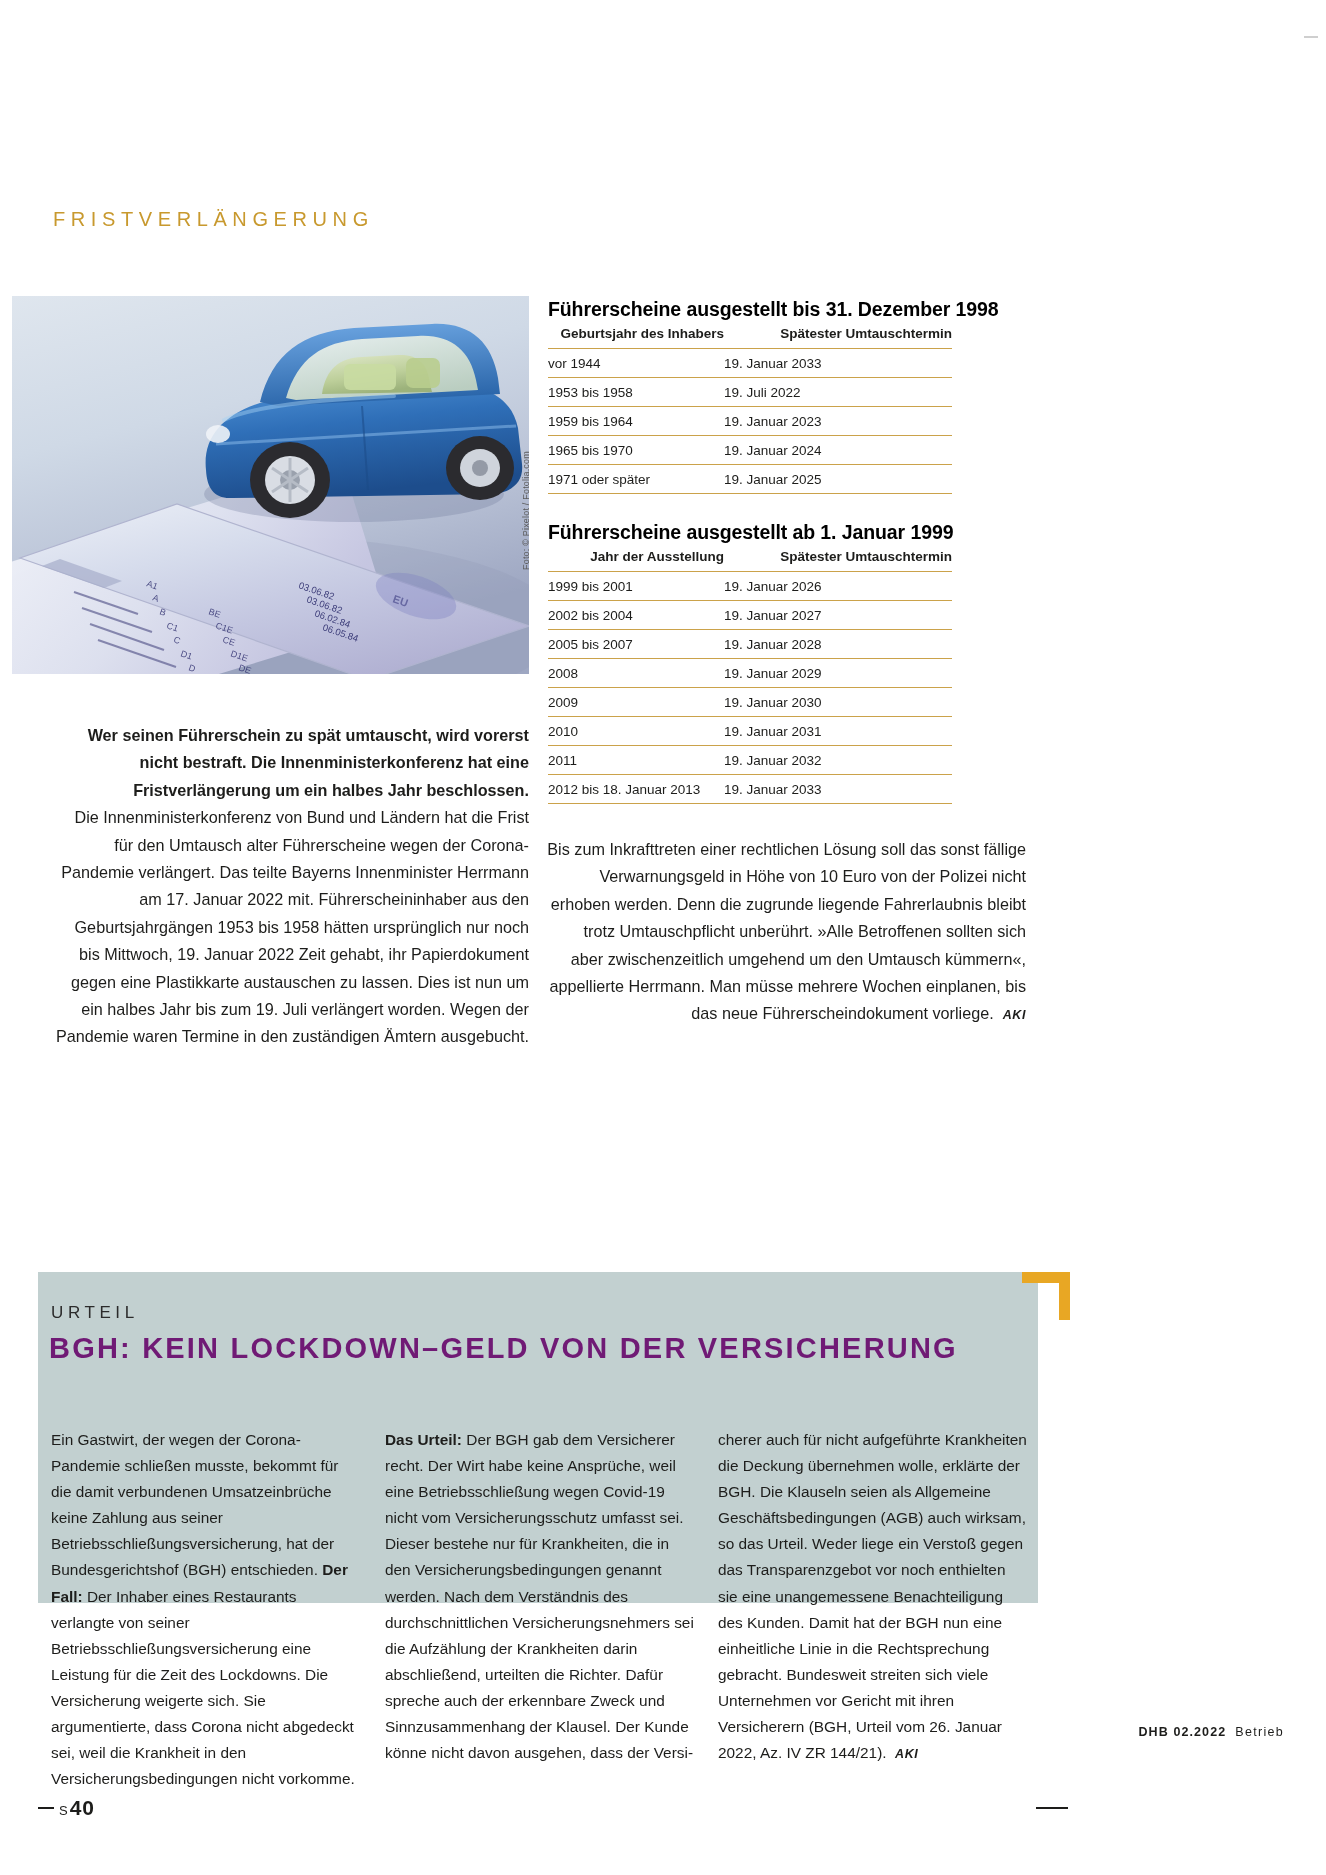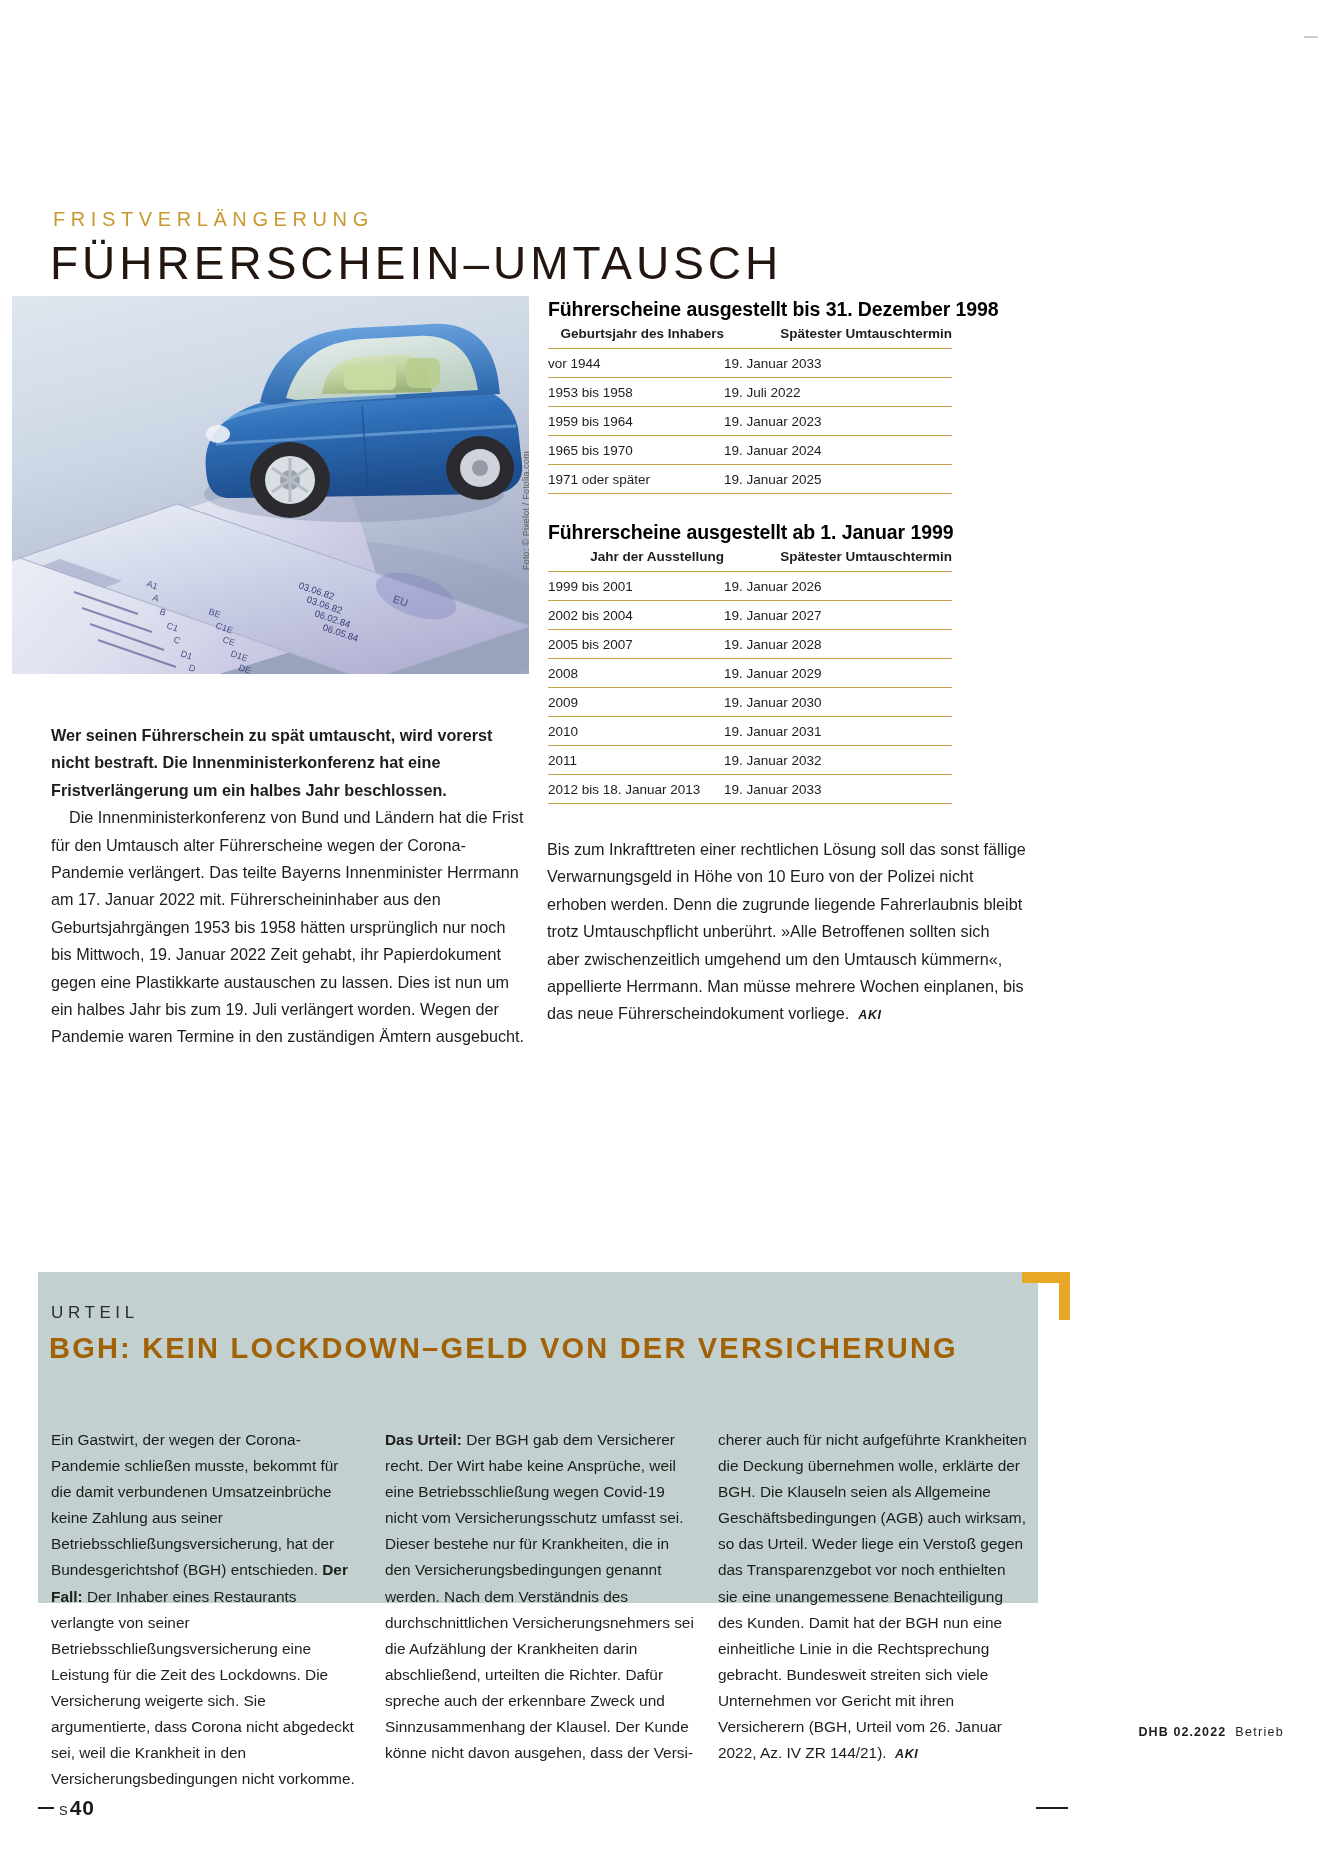--- a/index.html
+++ b/index.html
@@ -120,21 +120,21 @@
   table.deadlines th:first-child,
   table.deadlines td:first-child { width: 176px; }
 
   
   .col {
     position: absolute;
     width: 478px;
     font-size: 16.2px;
     line-height: 27.4px;
     color: #1d1d1b;
-    text-align: left;
+    text-align: right;
     hyphens: manual;
   }
   .col.left  { left: 51px;  top: 722px; }
   .col.right { left: 547px; top: 836px; width: 479px; }
 
   .lede { font-weight: bold; }
   .body-para { text-indent: 18px; }
   .byline {
     font-weight: bold;
     font-style: italic;
@@ -182,21 +182,21 @@
     white-space: nowrap;
   }
 
   .verdict-title {
     position: absolute;
     left: 49px;
     top: 1332px;
     font-size: 29px;
     font-weight: bold;
     letter-spacing: 2.2px;
-    color: #a16207;
+    color: #701a75;
     white-space: nowrap;
   }
 
   .vcol {
     position: absolute;
     top: 1427px;
     width: 310px;
     font-size: 15.4px;
     line-height: 26.1px;
     color: #1d1d1b;
@@ -247,21 +247,20 @@
   .foot-right .sect  { letter-spacing: 1.3px; padding-left: 9px; }
 </style>
 </head>
 <body>
 
 <div class="page">
 
   <div class="reg-tick"></div>
 
   <div class="kicker">FRISTVERLÄNGERUNG</div>
-  <h1 class="headline">FÜHRERSCHEIN–UMTAUSCH</h1>
 
   <div class="photo">
     <svg width="517" height="378" viewBox="0 0 517 378">
       <defs>
         <linearGradient id="bgGrad" x1="0" y1="0" x2="0.35" y2="1">
           <stop offset="0%" stop-color="#dfe6ee"></stop>
           <stop offset="38%" stop-color="#cfd9e6"></stop>
           <stop offset="72%" stop-color="#b9c2d6"></stop>
           <stop offset="100%" stop-color="#9ea7c2"></stop>
         </linearGradient>

